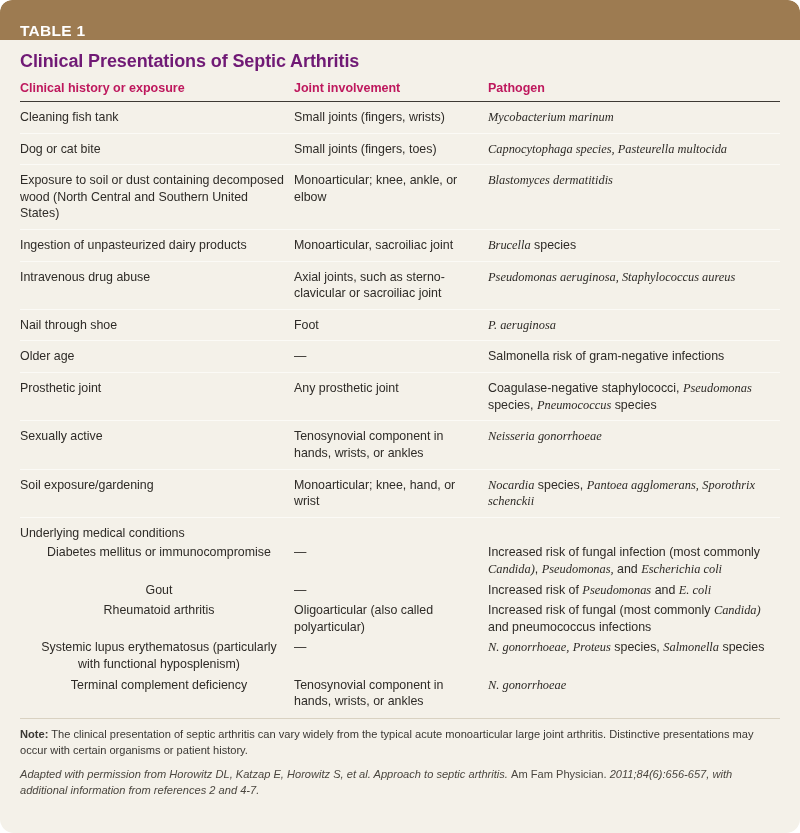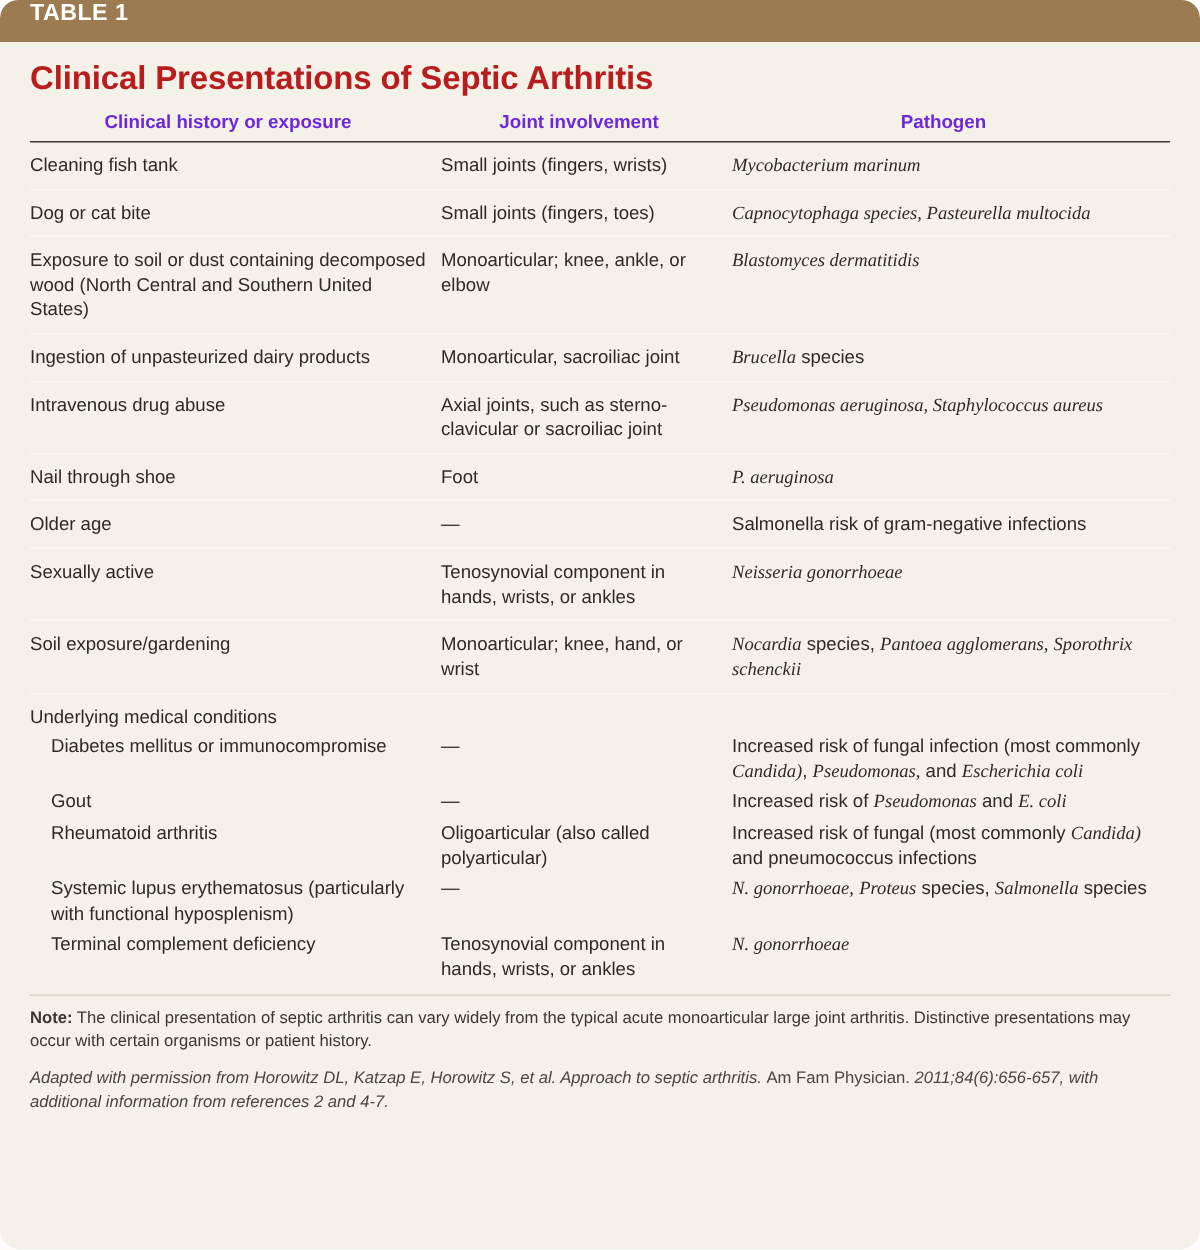--- a/index.html
+++ b/index.html
@@ -20,62 +20,62 @@
     width: 800px;
     height: 833px;
     box-sizing: border-box;
     background: #f4f1e9;
     border-radius: 12px 12px 14px 14px;
     overflow: hidden;
   }
 
   
   #table-header-bar {
-    height: 28px;
+    height: 40px;
     background: #9d7b51;
     border-radius: 12px 12px 0 0;
     display: flex;
-    align-items: flex-start;
+    align-items: flex-end;
     padding-left: 20px;
     box-sizing: border-box;
   }
   #table-number {
     color: #ffffff;
     font-size: 15.5px;
     font-weight: bold;
     letter-spacing: 0.3px;
   }
 
   
   #table-title {
-    color: #b91c1c;
-    font-size: 22px;
+    color: #701a75;
+    font-size: 18px;
     font-weight: bold;
     padding: 11px 8px 0 20px;
     letter-spacing: -0.1px;
   }
 
   
   #data-table {
     width: 760px;
     margin: 9px 20px 0 20px;
     border-collapse: collapse;
     table-layout: fixed;
     font-size: 12.4px;
     color: #2e2b27;
   }
   #data-table col.c1 { width: 274px; }
   #data-table col.c2 { width: 194px; }
   #data-table col.c3 { width: 292px; }
 
   #data-table thead th {
-    text-align: center;
+    text-align: left;
     font-size: 12.5px;
     font-weight: bold;
-    color: #6d28d9;
+    color: #be185d;
     padding: 0 10px 6px 0;
     border-bottom: 1.6px solid #3d3934;
     vertical-align: bottom;
   }
 
   #data-table tbody td {
     padding: 7px 10px 7px 0;
     vertical-align: top;
     border-bottom: 1.2px solid #fbfaf6;
     line-height: 1.34;
@@ -84,20 +84,21 @@
     border-bottom: none;
     padding-bottom: 1px;
   }
   #data-table tbody tr.sub td {
     border-bottom: none;
     padding-top: 2px;
     padding-bottom: 2px;
   }
   #data-table tbody tr.sub td.indent {
     padding-left: 14px;
+    text-align: center;
   }
   #data-table tbody tr.last-sub td {
     padding-bottom: 8px;
   }
   .sci { font-style: italic; font-family: Liberation Serif, serif; }
   .dash { letter-spacing: 0; }
 
   
   #footnotes {
     margin: 0 20px;
@@ -173,20 +174,25 @@
         <td>Foot</td>
         <td><i class="sci">P. aeruginosa</i></td>
       </tr>
 
       <tr>
         <td>Older age</td>
         <td class="dash">—</td>
         <td>Salmonella risk of gram-negative infections</td>
       </tr>
 
+      <tr>
+        <td>Prosthetic joint</td>
+        <td>Any prosthetic joint</td>
+        <td><span>Coagulase-negative staphylococci, <i class="sci">Pseudomonas</i> species, <i class="sci">Pneumococcus</i> species</span></td>
+      </tr>
 
       <tr>
         <td>Sexually active</td>
         <td>Tenosynovial component in hands, wrists, or ankles</td>
         <td><i class="sci">Neisseria gonorrhoeae</i></td>
       </tr>
 
       <tr>
         <td>Soil exposure/gardening</td>
         <td>Monoarticular; knee, hand, or wrist</td>

